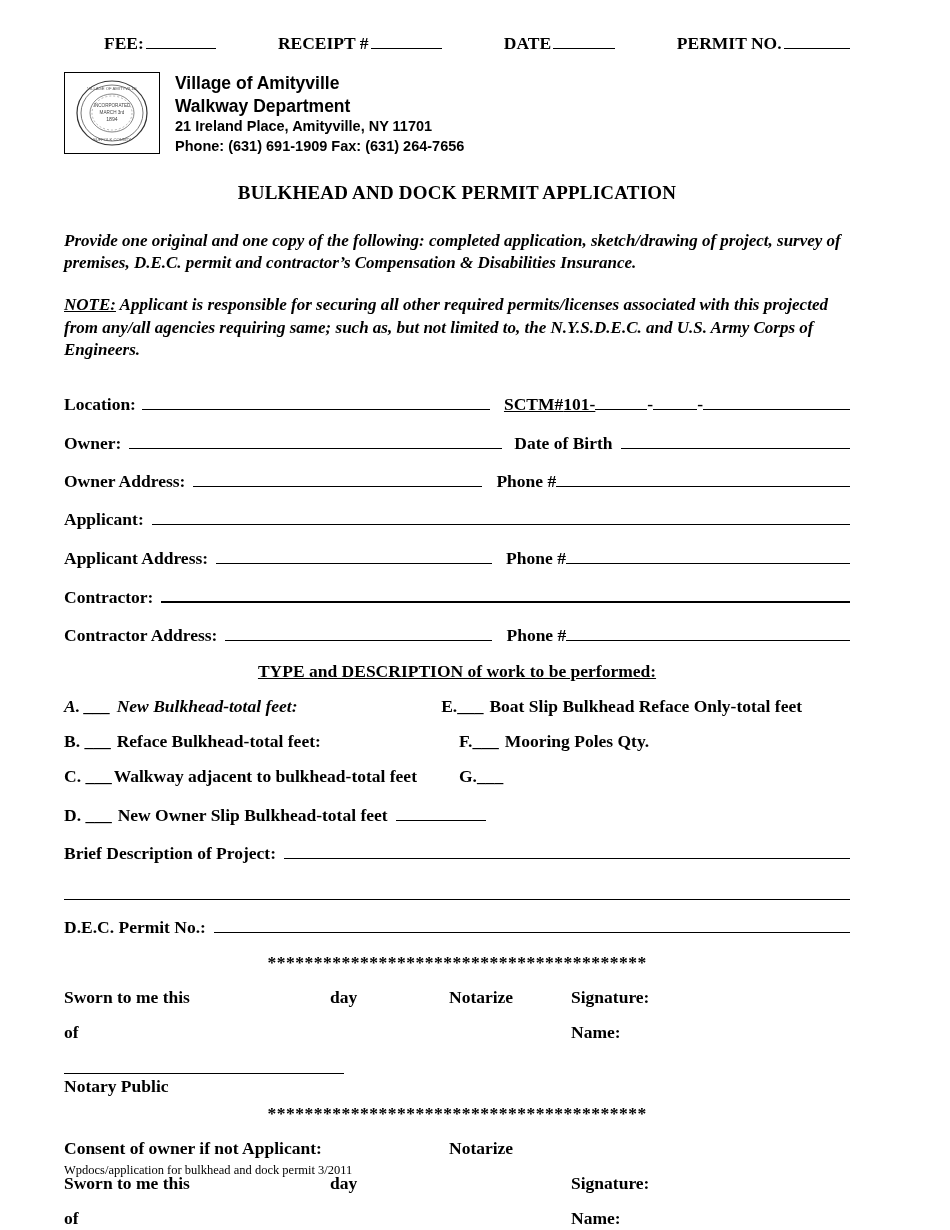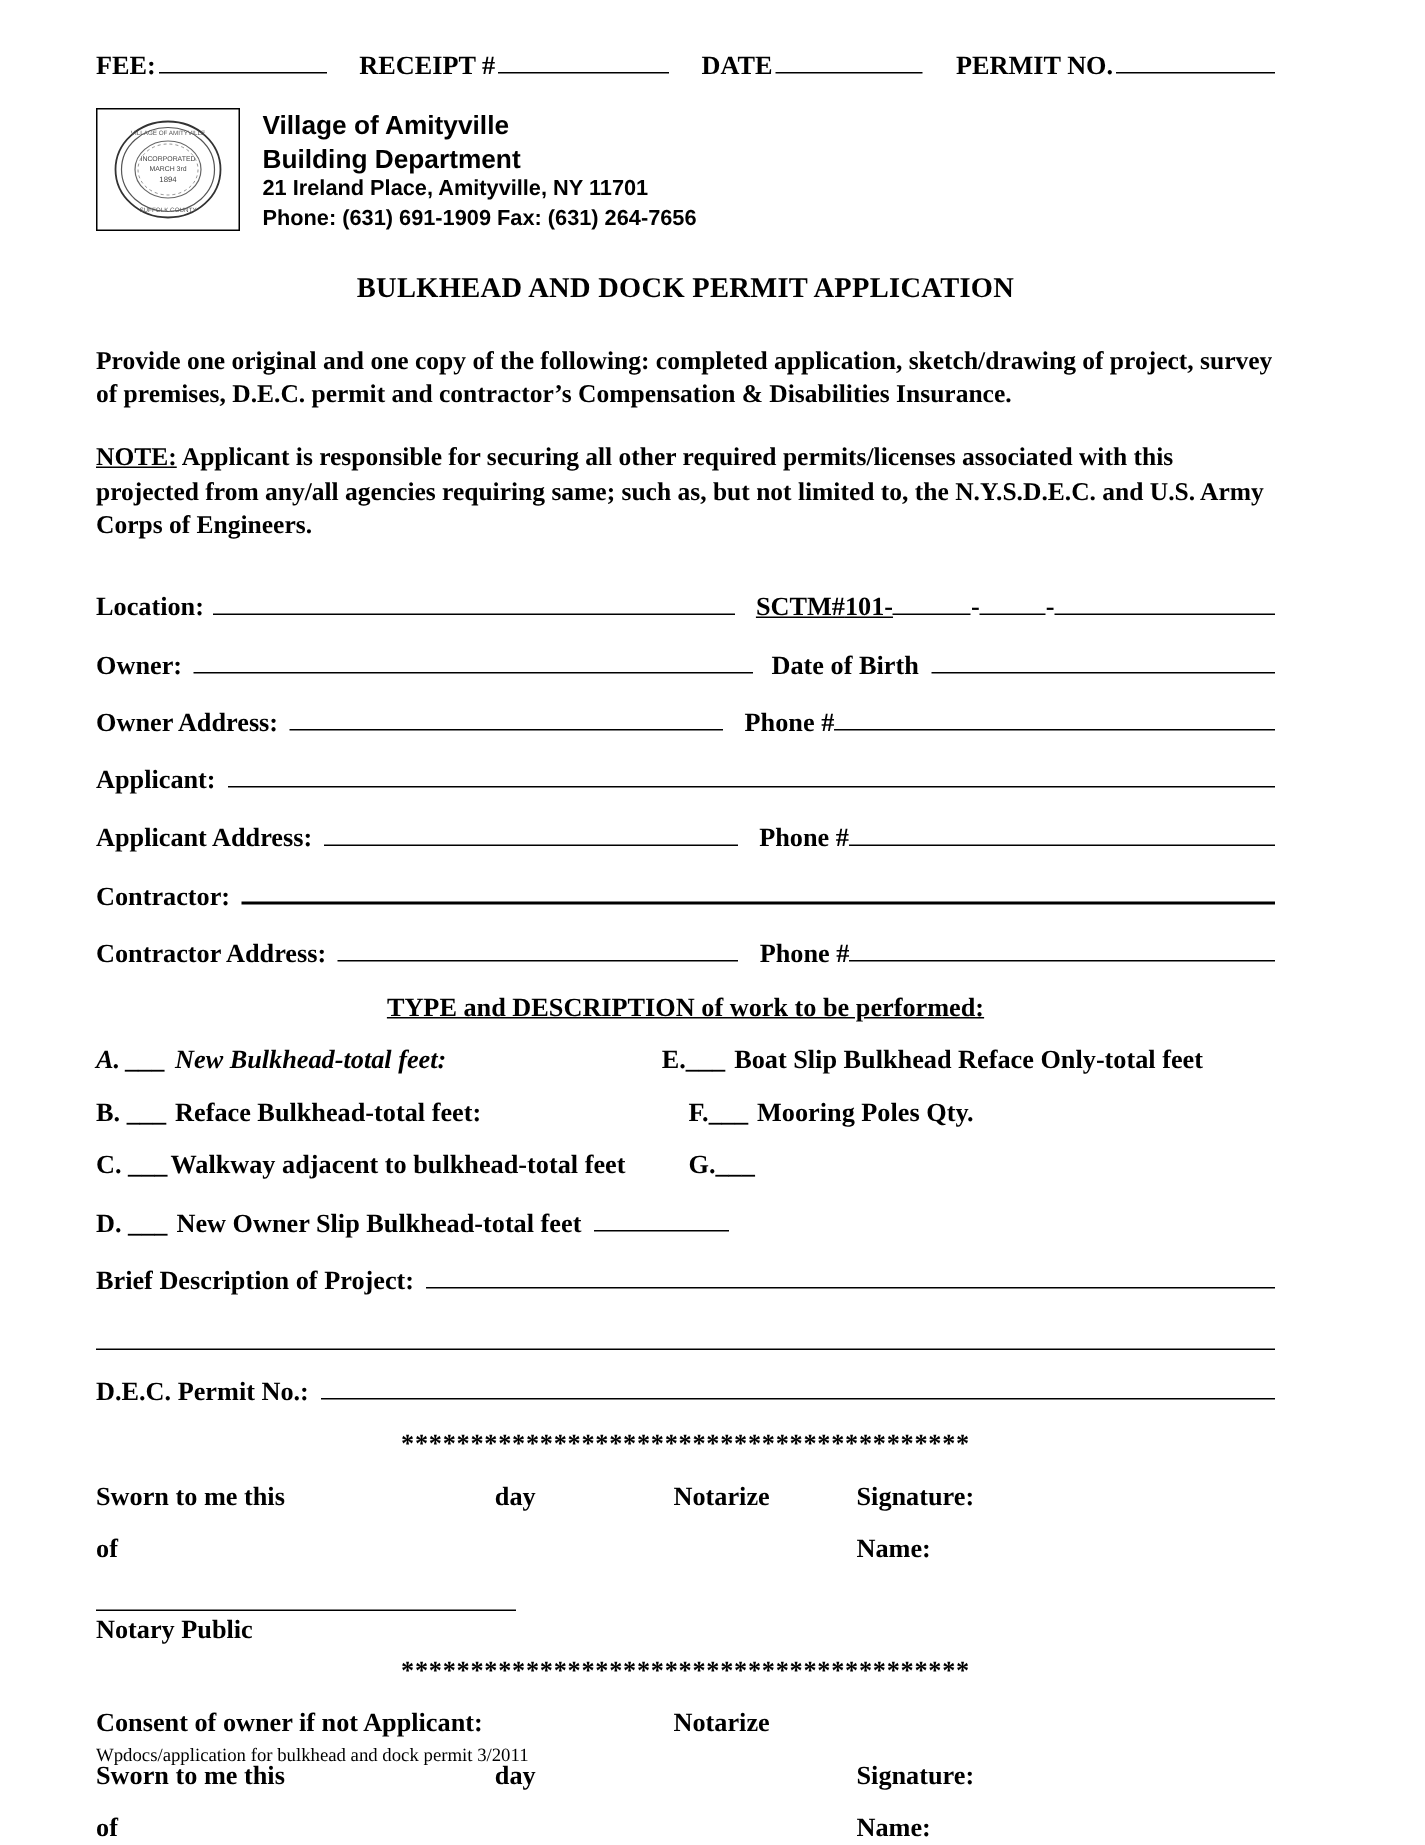--- a/index.html
+++ b/index.html
@@ -31,21 +31,21 @@
 
   
   .feeline {
     font-size: 17.5px;
     font-weight: bold;
     display: flex;
     align-items: baseline;
     white-space: nowrap;
     margin-bottom: 18px;
   }
-  .feeline .lbl { margin-right: 2px; }
+  .feeline .lbl { margin-right: 2px; margin-left: 40px; }
   .feeline .u { border-bottom: 1px solid #000; height: 1.05em; }
 
   
   .hdr {
     display: flex;
     align-items: flex-start;
     margin-top: 4px;
   }
   .seal {
     width: 96px;
@@ -74,20 +74,21 @@
     font-weight: bold;
     margin-top: 26px;
     letter-spacing: .2px;
   }
 
   .para {
     font-size: 17px;
     font-weight: bold;
     line-height: 1.3;
     margin-top: 26px;
+    font-style: italic;
   }
   .para2 { margin-top: 20px; }
   .u-under { text-decoration: underline; }
 
   .formline {
     font-size: 17.5px;
     font-weight: bold;
     display: flex;
     align-items: baseline;
     margin-top: 14px;
@@ -162,21 +163,21 @@
           <ellipse cx="39" cy="35" rx="20" ry="17" fill="none" stroke="#888" stroke-width="0.6" stroke-dasharray="2 2"></ellipse>
           <text x="39" y="29" font-size="4.6" text-anchor="middle" fill="#444" font-family="Liberation Sans, sans-serif">INCORPORATED</text>
           <text x="39" y="36" font-size="4.6" text-anchor="middle" fill="#444" font-family="Liberation Sans, sans-serif">MARCH 3rd</text>
           <text x="39" y="43" font-size="5.2" text-anchor="middle" fill="#444" font-family="Liberation Sans, sans-serif">1894</text>
           <text x="39" y="12" font-size="4.2" text-anchor="middle" fill="#555" font-family="Liberation Sans, sans-serif">VILLAGE OF AMITYVILLE</text>
           <text x="39" y="63" font-size="4.2" text-anchor="middle" fill="#555" font-family="Liberation Sans, sans-serif">SUFFOLK COUNTY</text>
         </svg>
       </div>
       <div class="hdrtext">
         <div class="l1">Village of Amityville</div>
-        <div class="l2">Building Department</div>
+        <div class="l2">Walkway Department</div>
         <div class="l3">21 Ireland Place, Amityville, NY 11701</div>
         <div class="l4">Phone: (631) 691-1909   Fax: (631) 264-7656</div>
       </div>
     </div>
 
     <div class="title">BULKHEAD AND DOCK PERMIT APPLICATION</div>
 
     <div class="para">Provide one original and one copy of the following: completed application, sketch/drawing of project, survey of premises, D.E.C. permit and contractor’s Compensation &amp; Disabilities Insurance.</div>
 
     <div class="para para2">

